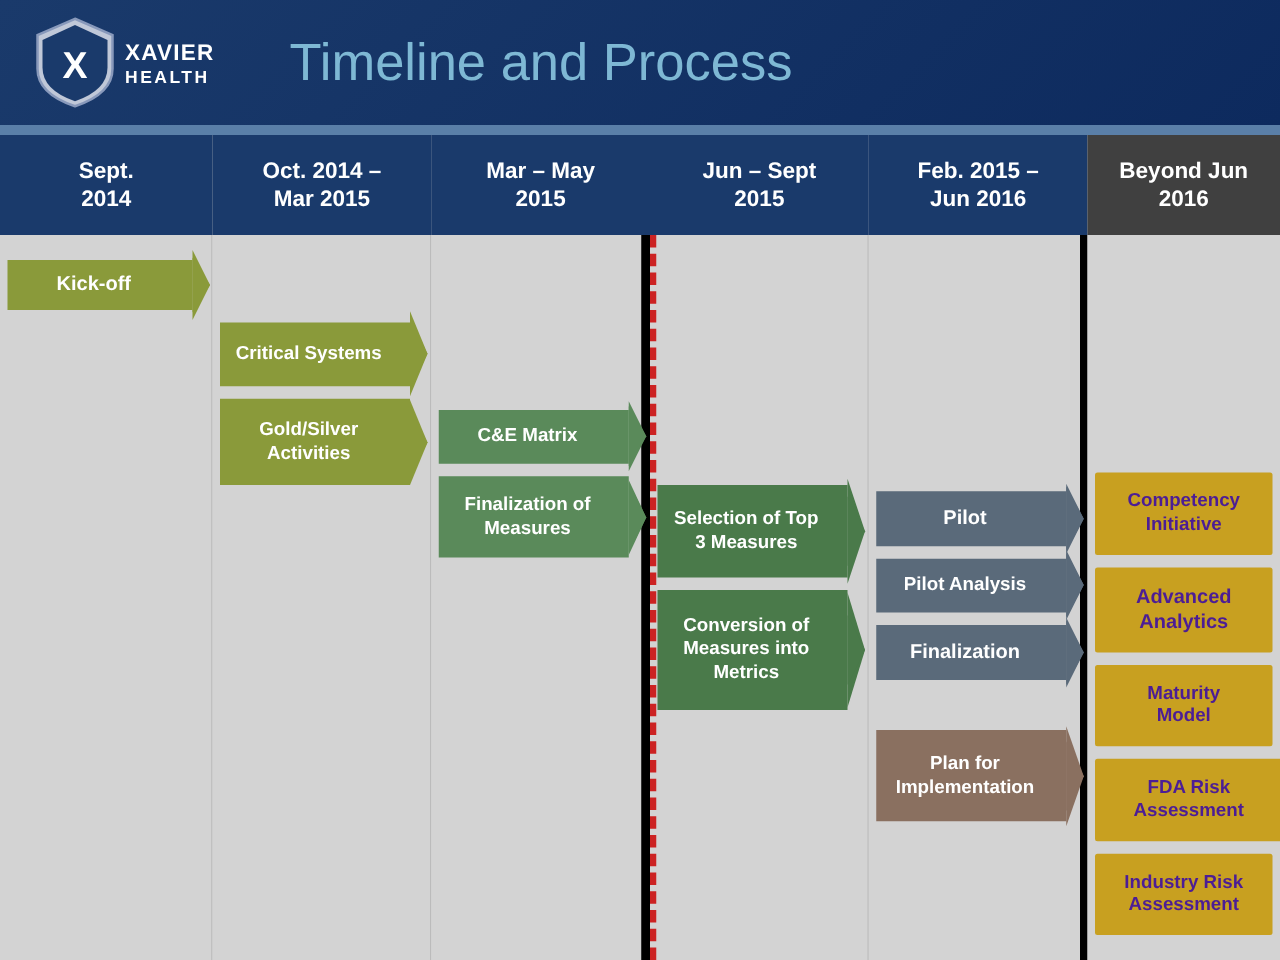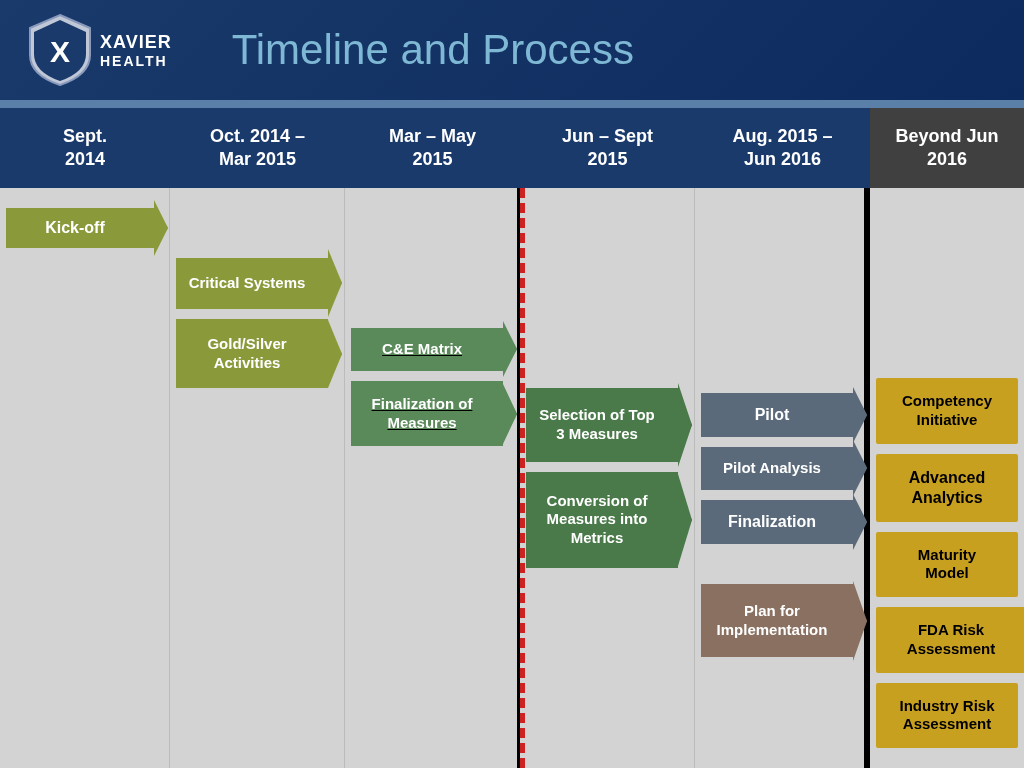--- a/index.html
+++ b/index.html
@@ -100,21 +100,21 @@
 
     .gold { background: #c8a020; }
     .gold::after { border-left-color: #c8a020; }
 
     
     .tag-item {
       display: flex;
       align-items: center;
       justify-content: center;
       text-align: center;
-      color: #000000;
+      color: #4c1d95;
       font-weight: bold;
       font-size: 15px;
       line-height: 1.25;
       padding: 10px 12px;
     }
 
     
     .headers-row {
       display: grid;
       grid-template-columns: 170px 175px 175px 175px 175px 154px;
@@ -160,21 +160,21 @@
 
     <div class="headers-row">
       <div class="col-header" style="white-space:pre-line;">Sept.
 2014</div>
       <div class="col-header" style="white-space:pre-line;">Oct. 2014 –
 Mar 2015</div>
       <div class="col-header" style="white-space:pre-line;">Mar – May
 2015</div>
       <div class="col-header" style="white-space:pre-line;">Jun – Sept
 2015</div>
-      <div class="col-header" style="white-space:pre-line;">Aug. 2015 –
+      <div class="col-header" style="white-space:pre-line;">Feb. 2015 –
 Jun 2016</div>
       <div class="col-header" style="white-space:pre-line; background:#404040;">Beyond Jun
 2016</div>
     </div>
 
     <div style="display:grid; grid-template-columns: 170px 175px 175px 175px 175px 154px; height:580px; position:relative;">
 
       <div style="position:absolute; left:520px; top:0; bottom:0; width:0; border-left:5px dashed #cc2222; z-index:10;"></div>
 
       <div class="cell" style="border-right:1px solid #bbb;">
@@ -193,21 +193,21 @@
             <span>Critical Systems</span>
             <div style="position:absolute; right:-14px; top:50%; transform:translateY(-50%); border-left:14px solid #8a9a3a; border-top:34px solid transparent; border-bottom:34px solid transparent; z-index:2;"></div>
           </div>
           <div class="arrow-item olive" style="font-size:15px; padding:16px 20px 16px 10px; width:152px;">
             <span>Gold/Silver Activities</span>
             <div style="position:absolute; right:-14px; top:50%; transform:translateY(-50%); border-left:14px solid #8a9a3a; border-top:34px solid transparent; border-bottom:34px solid transparent; z-index:2;"></div>
           </div>
         </div>
       </div>
 
-      <div class="cell" style="border-right:3px solid #000000;text-decoration:underline;">
+      <div class="cell" style="border-right:7px solid #000000;">
         <div style="margin-top:130px;">
           <div class="arrow-item teal" style="font-size:15px; padding:12px 20px 12px 10px; width:152px; margin-bottom:10px;">
             <span>C&amp;E Matrix</span>
             <div style="position:absolute; right:-14px; top:50%; transform:translateY(-50%); border-left:14px solid #5a8a5a; border-top:24px solid transparent; border-bottom:24px solid transparent; z-index:2;"></div>
           </div>
           <div class="arrow-item teal" style="font-size:15px; padding:14px 20px 14px 10px; width:152px;">
             <span>Finalization of Measures</span>
             <div style="position:absolute; right:-14px; top:50%; transform:translateY(-50%); border-left:14px solid #5a8a5a; border-top:30px solid transparent; border-bottom:30px solid transparent; z-index:2;"></div>
           </div>
         </div>

